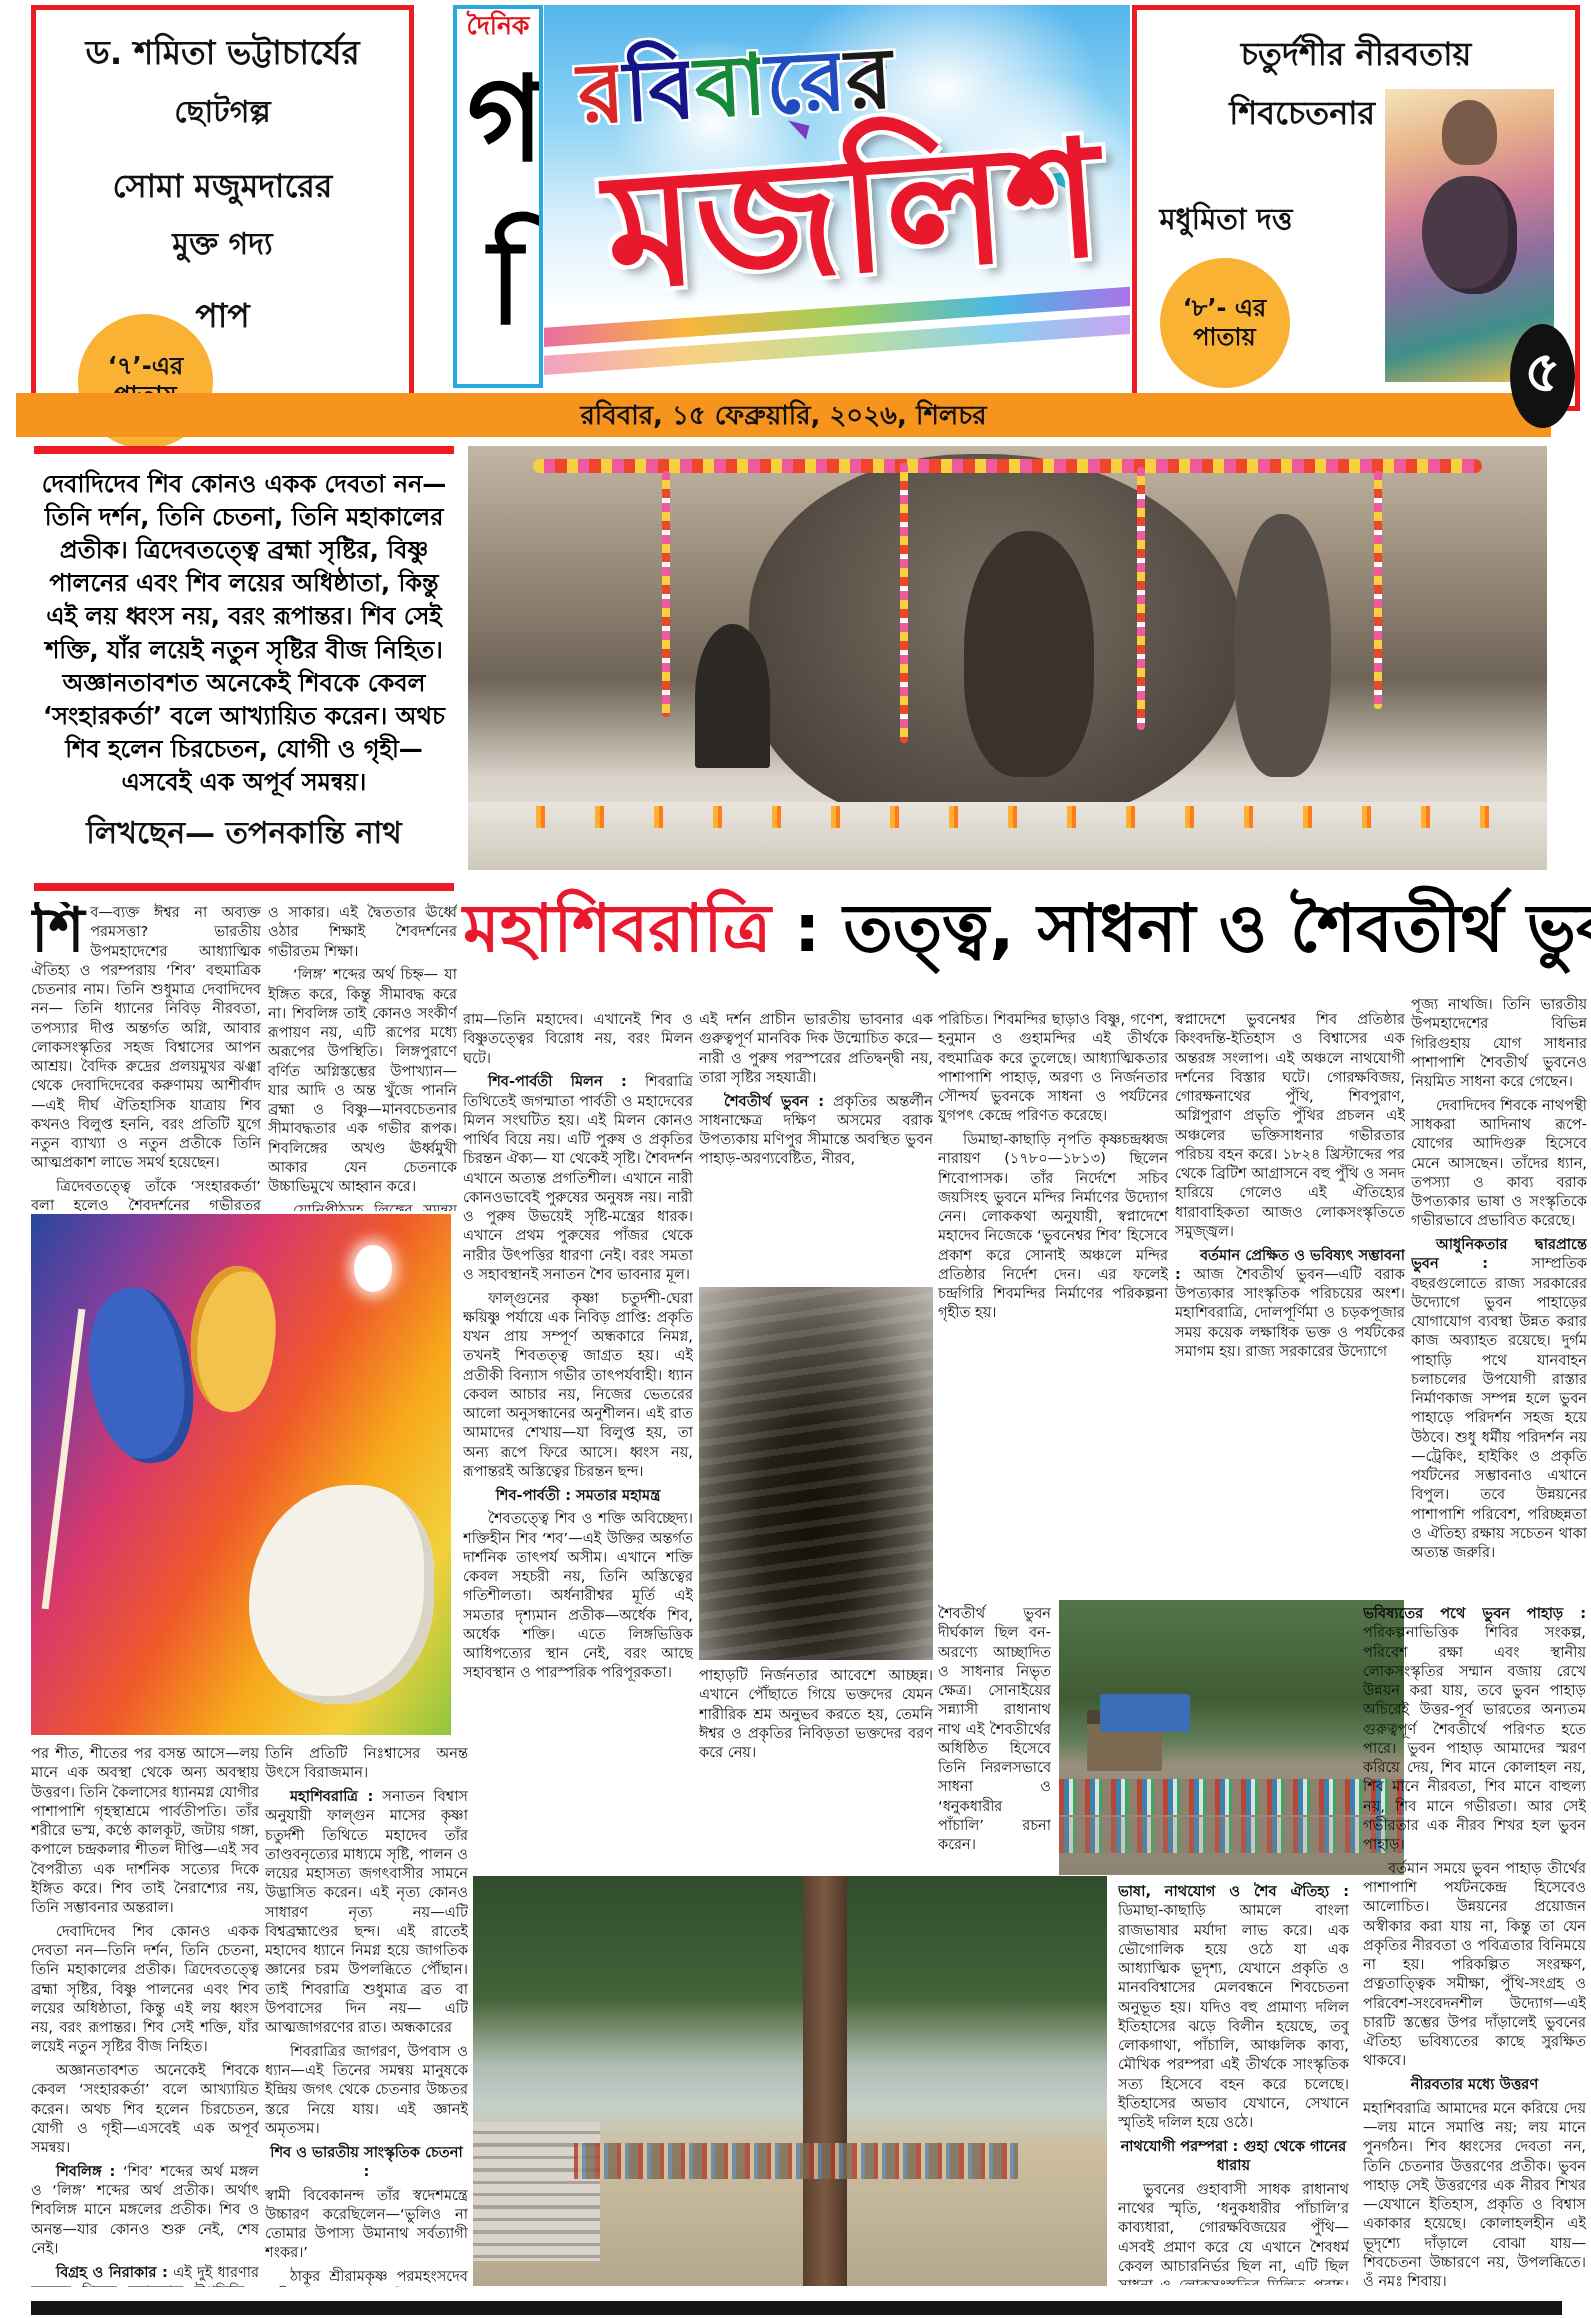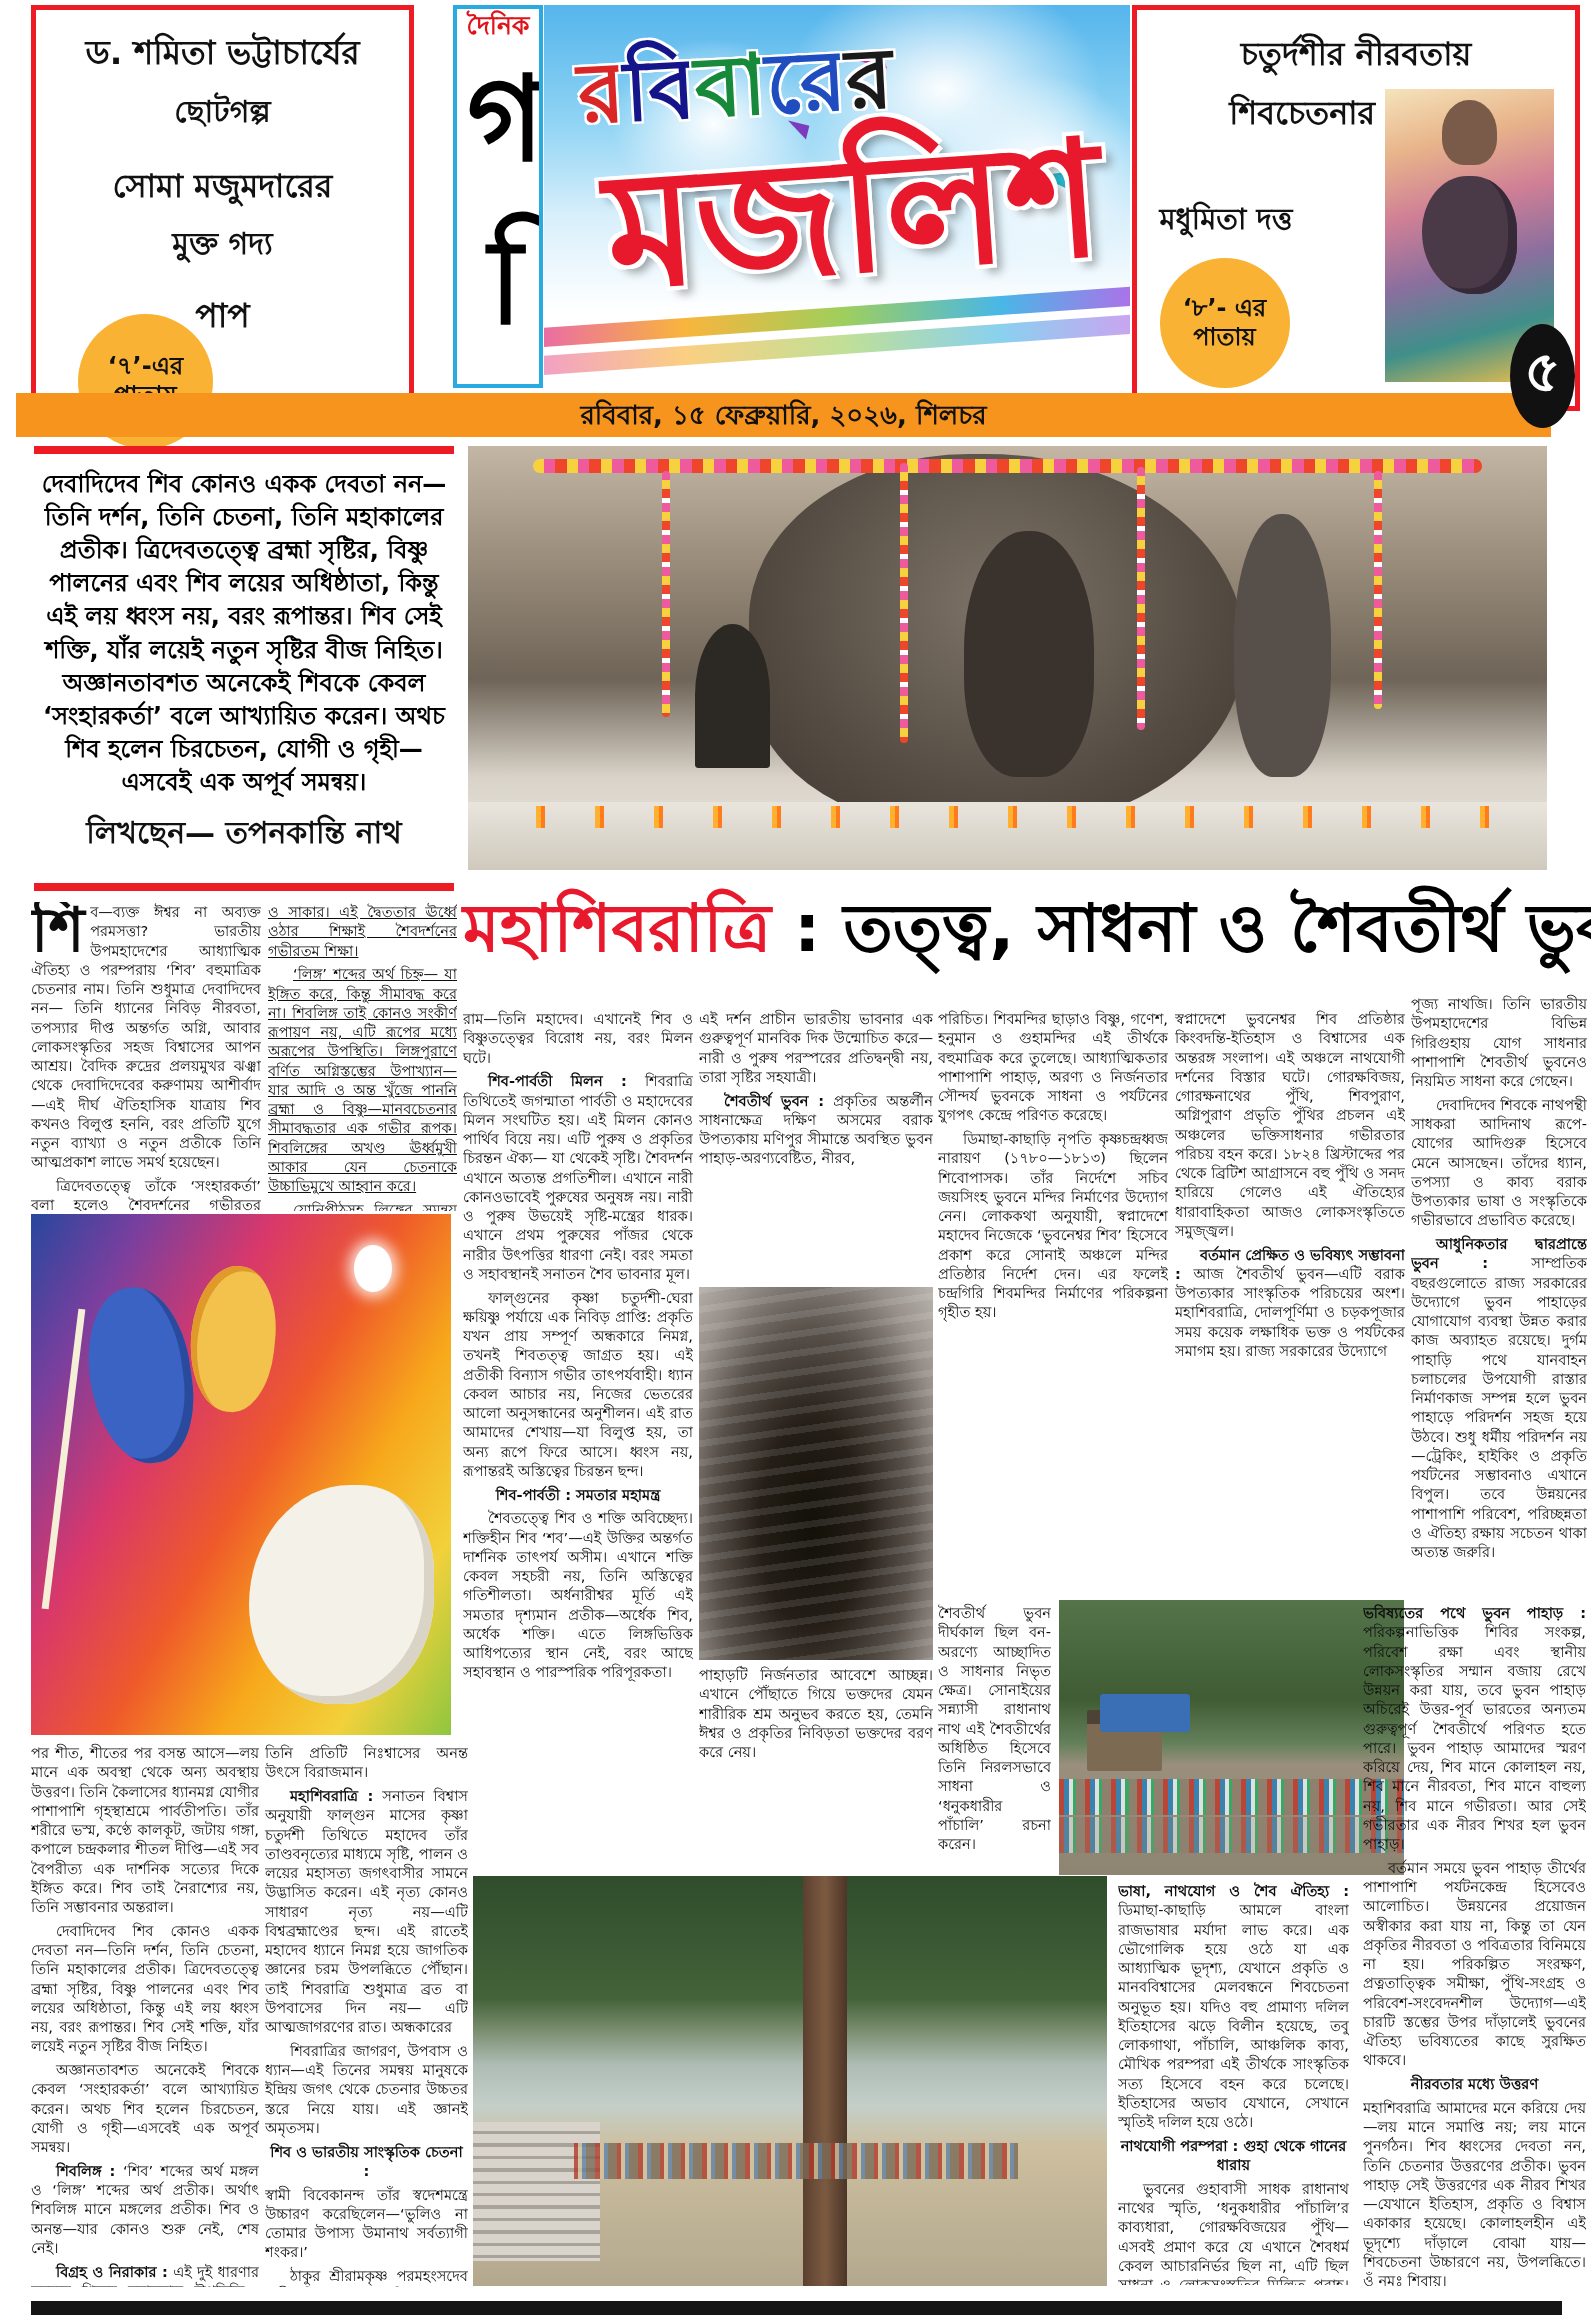--- a/index.html
+++ b/index.html
@@ -169,21 +169,21 @@
   </div>
 
   <div class="abs headline" style="left:463px;top:893px;width:1104px;">
     <span class="red">মহাশিবরাত্রি</span><span class="blk"> : তত্ত্ব, সাধনা ও শৈবতীর্থ ভুবন</span>
   </div>
 
   <div class="abs col" style="left:31px;top:902px;width:230px;height:309px;">
     <p class="nofirst"><span class="dropcap">শি</span><span>ব—ব্যক্ত ঈশ্বর না অব্যক্ত পরমসত্তা? ভারতীয় উপমহাদেশের আধ্যাত্মিক ঐতিহ্য ও পরম্পরায় ‘শিব’ বহুমাত্রিক চেতনার নাম। তিনি শুধুমাত্র দেবাদিদেব নন— তিনি ধ্যানের নিবিড় নীরবতা, তপস্যার দীপ্ত অন্তর্গত অগ্নি, আবার লোকসংস্কৃতির সহজ বিশ্বাসের আপন আশ্রয়। বৈদিক রুদ্রের প্রলয়মুখর ঝঞ্ঝা থেকে দেবাদিদেবের করুণাময় আশীর্বাদ—এই দীর্ঘ ঐতিহাসিক যাত্রায় শিব কখনও বিলুপ্ত হননি, বরং প্রতিটি যুগে নতুন ব্যাখ্যা ও নতুন প্রতীকে তিনি আত্মপ্রকাশ লাভে সমর্থ হয়েছেন।</span></p>
     <p><span>ত্রিদেবতত্ত্বে তাঁকে ‘সংহারকর্তা’ বলা হলেও শৈবদর্শনের গভীরতর ব্যাখ্যায় ‘সংহার’ শব মোটেই ধ্বংসবাচক নয়, এটি রূপান্তরের প্রক্রিয়া। যেমন শহরের</span></p>
   </div>
-  <div class="abs col" style="left:268px;top:902px;width:189px;height:309px;text-decoration:underline;">
+  <div class="abs col" style="left:268px;top:902px;width:189px;height:309px;">
     <p class="nofirst"><span>ও সাকার। এই দ্বৈততার ঊর্ধ্বে ওঠার শিক্ষাই শৈবদর্শনের গভীরতম শিক্ষা।</span></p>
     <p><span>‘লিঙ্গ’ শব্দের অর্থ চিহ্ন— যা ইঙ্গিত করে, কিন্তু সীমাবদ্ধ করে না। শিবলিঙ্গ তাই কোনও সংকীর্ণ রূপায়ণ নয়, এটি রূপের মধ্যে অরূপের উপস্থিতি। লিঙ্গপুরাণে বর্ণিত অগ্নিস্তম্ভের উপাখ্যান—যার আদি ও অন্ত খুঁজে পাননি ব্রহ্মা ও বিষ্ণু—মানবচেতনার সীমাবদ্ধতার এক গভীর রূপক। শিবলিঙ্গের অখণ্ড ঊর্ধ্বমুখী আকার যেন চেতনাকে উচ্চাভিমুখে আহ্বান করে।</span></p>
     <p><span>যোনিপীঠসহ লিঙ্গের সমন্বয় সৃষ্টি—চক্রের ঐক্যকে প্রতিফলিত করে—পুরুষ ও প্রকৃতি, স্থিতি ও গতি, স্থিতধী ও সৃজনশক্তির অবিচ্ছেদ্য বন্ধন। এই</span></p>
   </div>
 
   <div class="abs photo painting" style="left:31px;top:1214px;width:420px;height:521px;">
     <div class="trident"></div>
     <div class="moon"></div>
     <div class="face-blue"></div>
     <div class="face-gold"></div>

